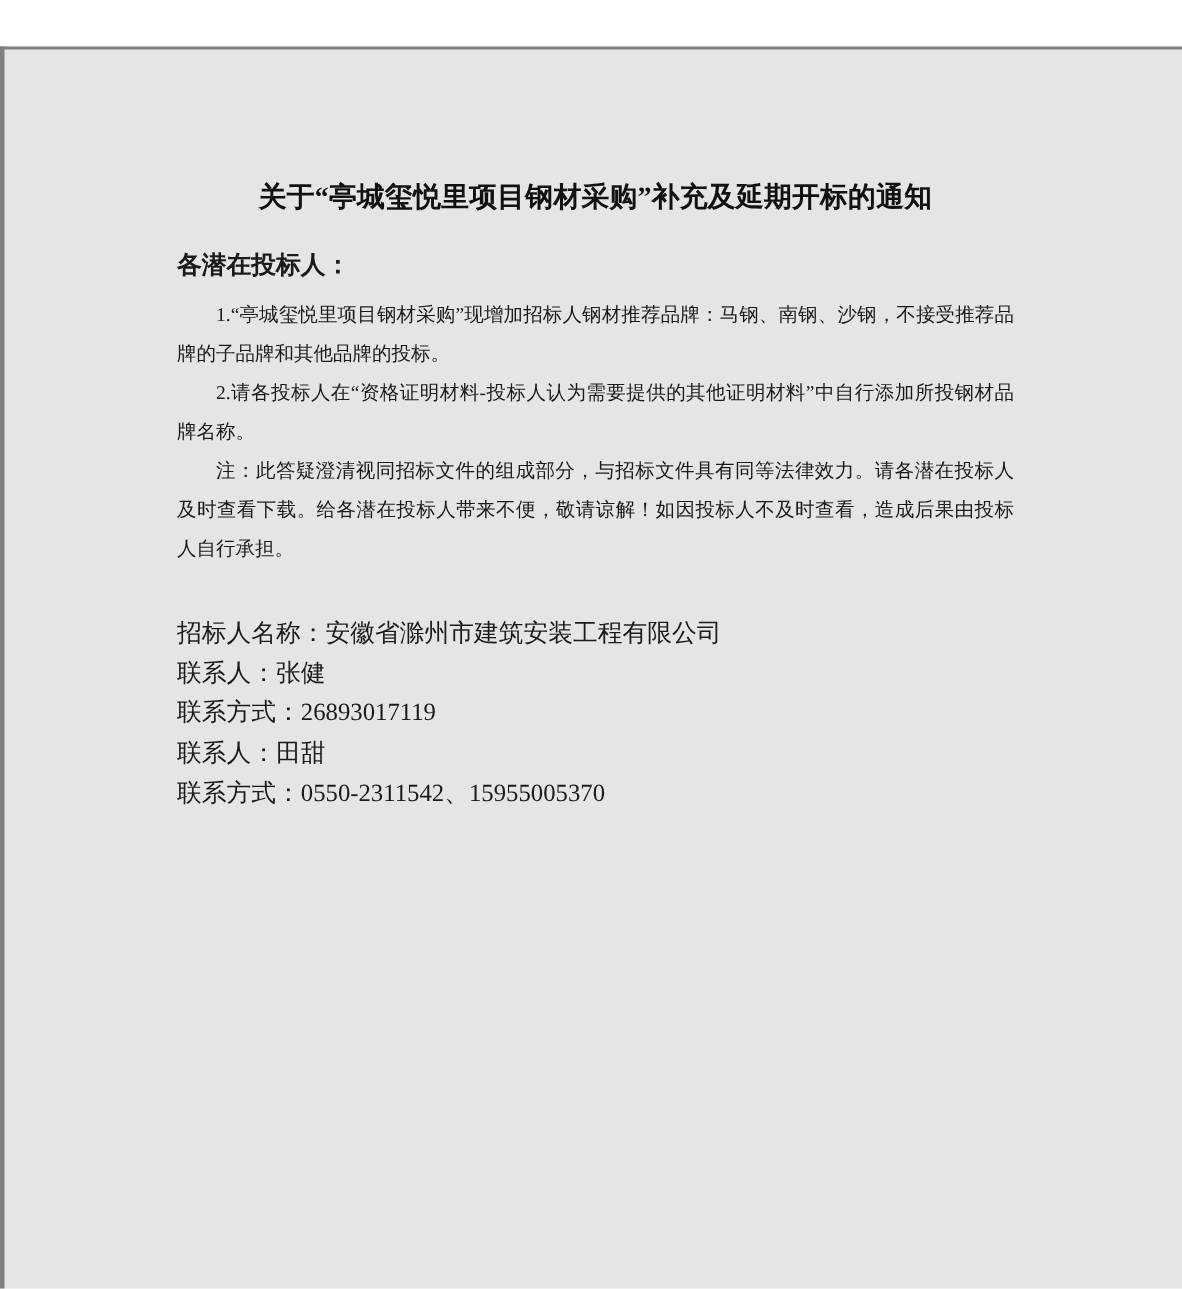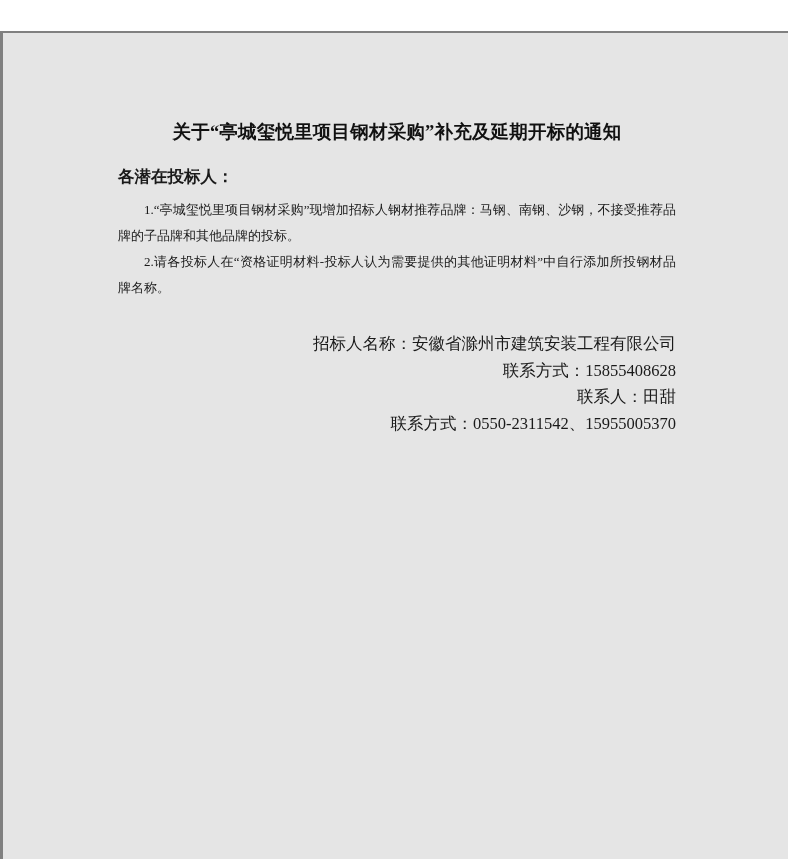--- a/index.html
+++ b/index.html
@@ -55,21 +55,20 @@
     margin: 0;
     font-size: 13px;
     line-height: 2.0;
     text-indent: 2em;
     text-align: justify;
     text-justify: inter-ideograph;
   }
 
   .contact-block {
     margin-top: 30px;
-    text-align: right;
   }
 
   .contact-line {
     margin: 0;
     font-size: 16.5px;
     line-height: 1.62;
     white-space: nowrap;
   }
 </style>
 </head>
@@ -80,22 +79,24 @@
 
     <h1 class="doc-title">关于“亭城玺悦里项目钢材采购”补充及延期开标的通知</h1>
 
     <p class="salutation">各潜在投标人：</p>
 
     <p class="body-para">1.“亭城玺悦里项目钢材采购”现增加招标人钢材推荐品牌：马钢、南钢、沙钢，不接受推荐品牌的子品牌和其他品牌的投标。</p>
 
     <p class="body-para">2.请各投标人在“资格证明材料-投标人认为需要提供的其他证明材料”中自行添加所投钢材品牌名称。</p>
 
 
+    <p class="body-para">注：此答疑澄清视同招标文件的组成部分，与招标文件具有同等法律效力。请各潜在投标人及时查看下载。给各潜在投标人带来不便，敬请谅解！如因投标人不及时查看，造成后果由投标人自行承担。</p>
 
     <div class="contact-block">
       <p class="contact-line">招标人名称：安徽省滁州市建筑安装工程有限公司</p>
-      <p class="contact-line">联系方式：15855408628</p>
+      <p class="contact-line">联系人：张健</p>
+      <p class="contact-line">联系方式：26893017119</p>
       <p class="contact-line">联系人：田甜</p>
       <p class="contact-line">联系方式：0550-2311542、15955005370</p>
     </div>
 
   </div>
 </div>
 
 </body></html>

